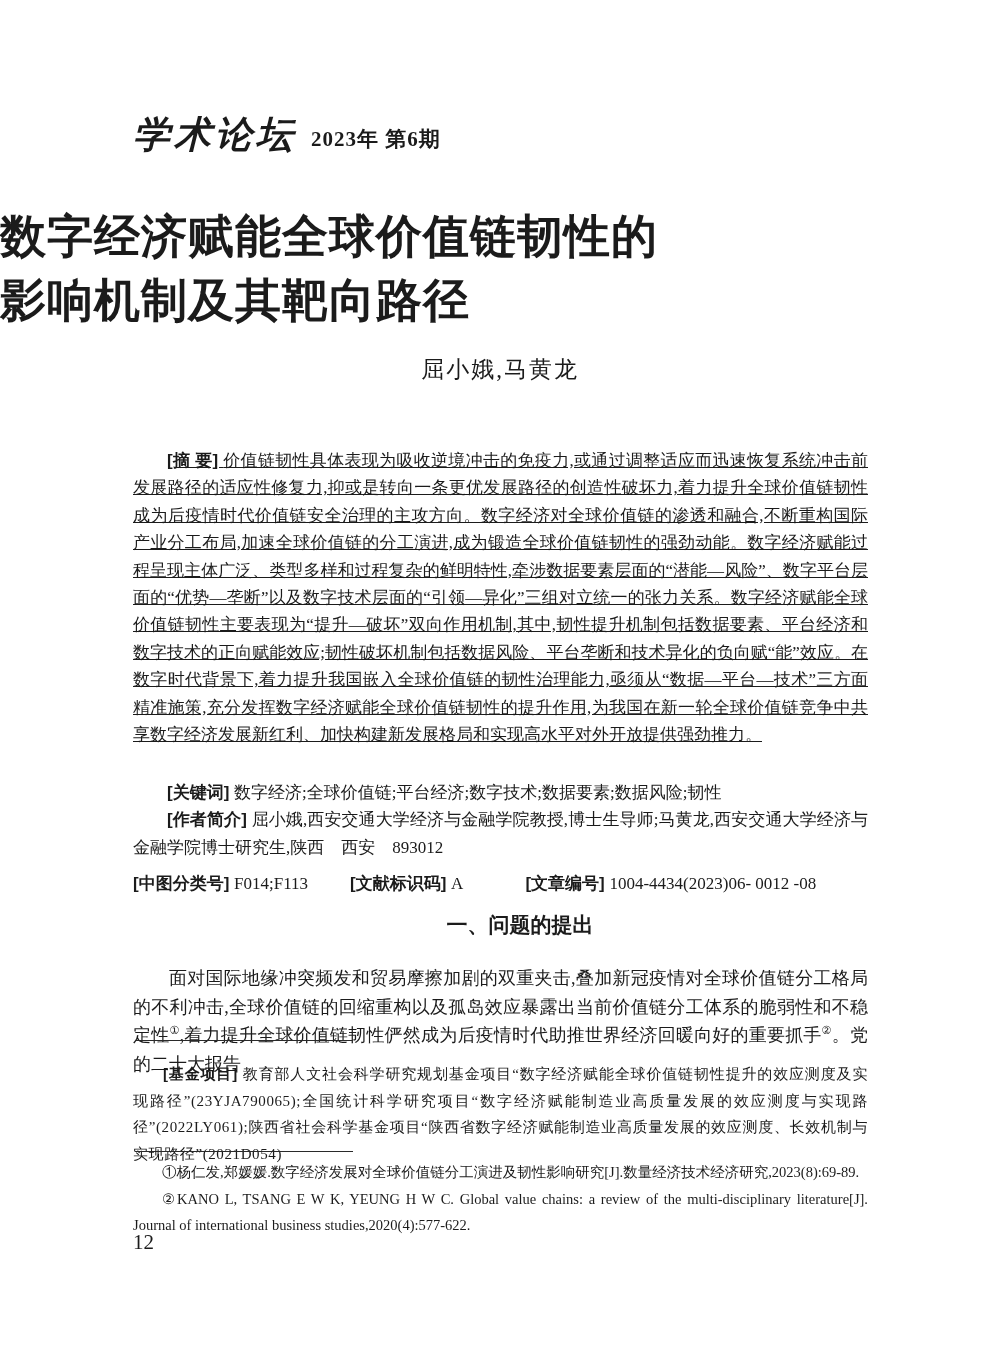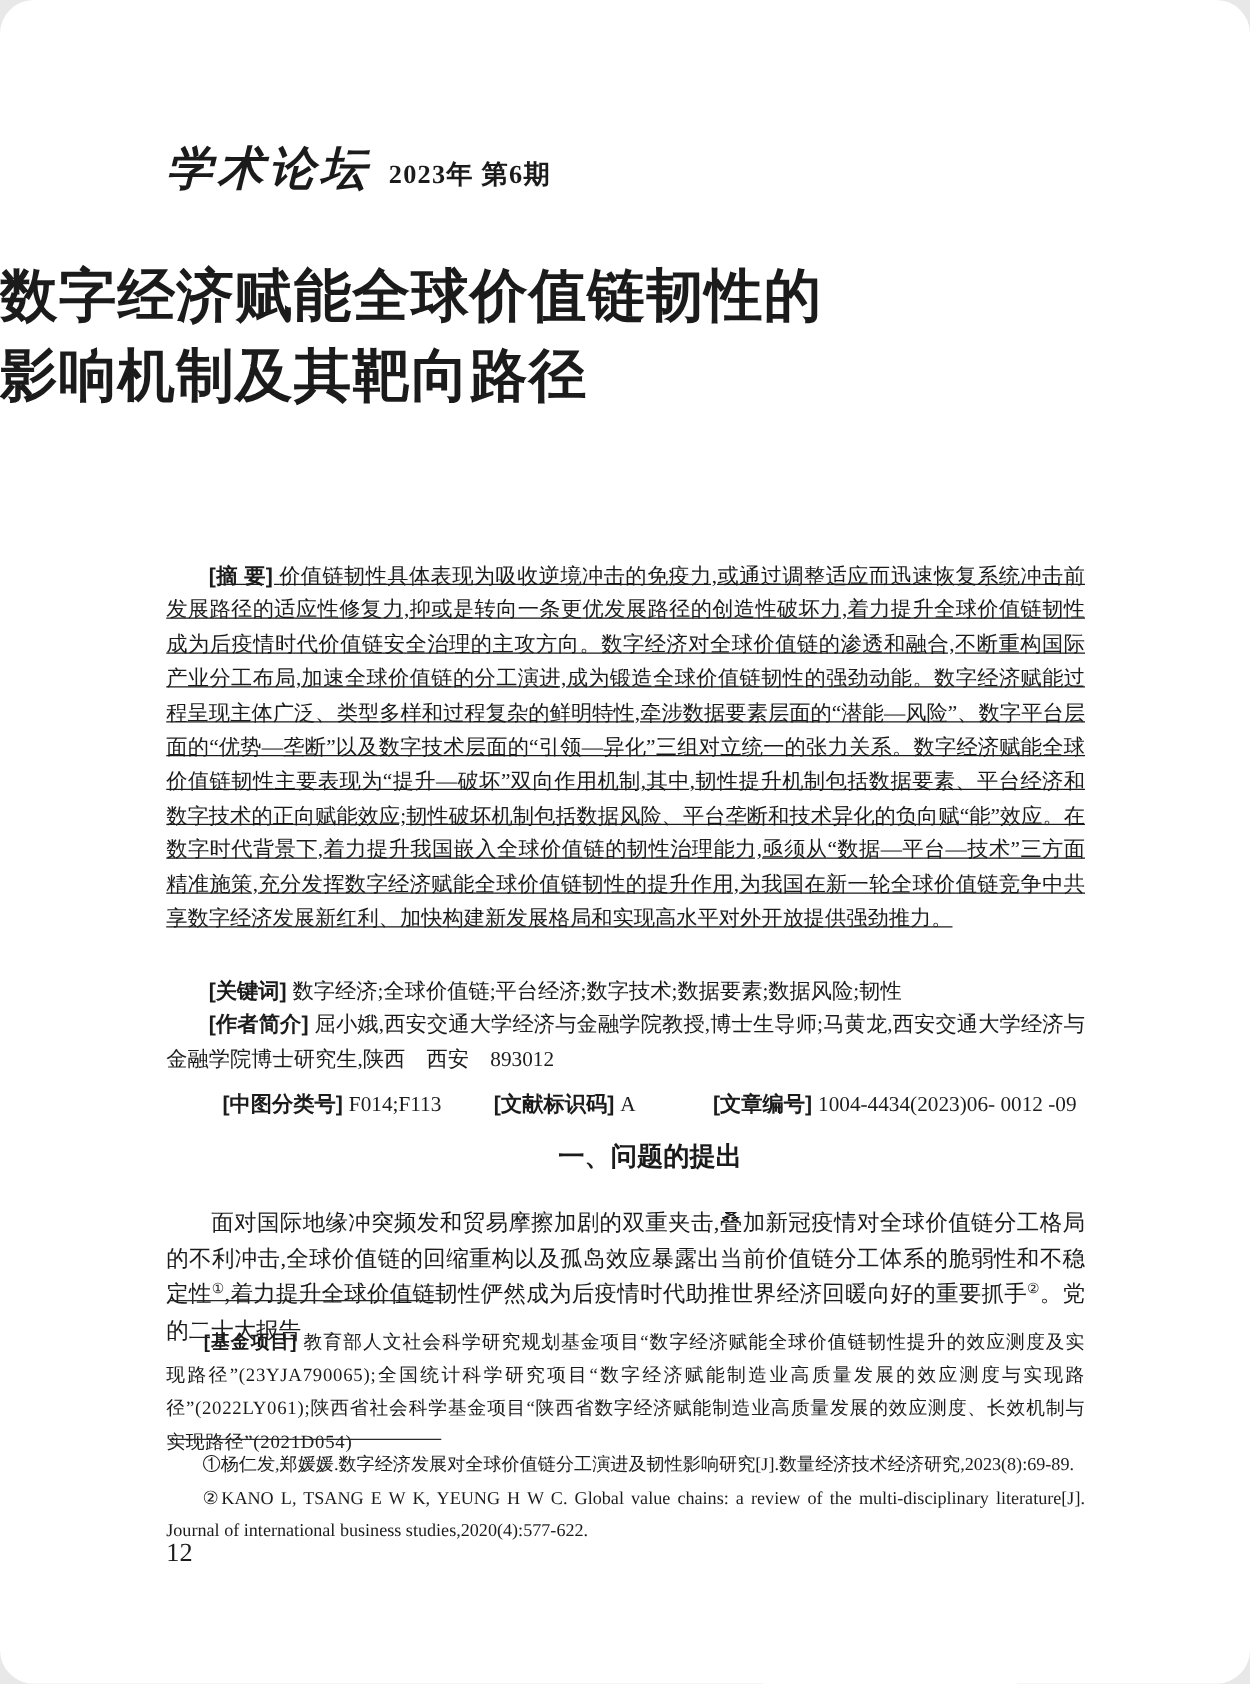--- a/index.html
+++ b/index.html
@@ -4,21 +4,20 @@
 <style>
   html,body { margin:0; padding:0; background:#e8e8e8; }
   .page {
     position:relative;
     width:1000px; height:1347px;
     margin:0 auto;
     background:#ffffff;
     font-family:"Liberation Serif","DejaVu Serif",serif;
     color:#1b1b1b;
     overflow:hidden;
-    border-radius:27px;
   }
   
   .masthead { position:absolute; left:133px; top:116px; display:flex; align-items:flex-end; gap:14px; }
   .logo { font-family:"DejaVu Serif",serif; font-size:37px; font-weight:700; font-style:italic; letter-spacing:4px; line-height:1; }
   .issue { font-size:21px; font-weight:700; line-height:1; padding-bottom:3px; letter-spacing:1px; }
 
   
   .title { position:absolute; left:0; top:204px; width:100%; text-align:left;
            font-family:"Liberation Sans","DejaVu Sans",sans-serif;
            font-weight:700; font-size:46px; line-height:64px; letter-spacing:1px; }
@@ -26,21 +25,21 @@
 
   
   .block { position:absolute; left:133px; width:735px; text-align:justify; }
   .lbl { font-family:"Liberation Sans","DejaVu Sans",sans-serif; font-weight:700; }
 
   .abstract { top:430px; font-size:17px; line-height:27.4px; text-indent:2em;text-decoration:underline; }
   .keywords { top:762px; font-size:17px; line-height:27px; text-indent:2em; }
   .bio      { top:789px; font-size:17px; line-height:28px; text-indent:2em; }
 
   .classif { top:853px; font-size:17px; line-height:27px; }
-  .classif .seg1 { margin-right:42px;margin-left:45px; }
+  .classif .seg1 { margin-right:42px; }
   .classif .seg2 { margin-right:62px; }
 
   .sec-heading { position:absolute; left:0; top:911px; width:100%; text-align:center;
                  font-family:"Liberation Sans","DejaVu Sans",sans-serif;
                  font-weight:700; font-size:21px;padding-left:20px; }
 
   .bodytext { top:946px; font-size:18px; line-height:28.5px; text-indent:2em; }
   .bodytext sup { font-size:0.62em; vertical-align:super; line-height:0; }
 
   .rule { position:absolute; left:135px; width:218px; border:none; border-top:1.6px solid #2a2a2a; margin:0; }
@@ -62,28 +61,29 @@
   <div class="masthead">
     <span class="logo">学术论坛</span>
     <span class="issue">2023年 第6期</span>
   </div>
 
   <div class="title">
     <div>数字经济赋能全球价值链韧性的</div>
     <div>影响机制及其靶向路径</div>
   </div>
 
+  <div class="authors">屈小娥,马黄龙</div>
 
   <p class="block abstract"><span class="lbl">[摘  要] </span><span>价值链韧性具体表现为吸收逆境冲击的免疫力,或通过调整适应而迅速恢复系统冲击前发展路径的适应性修复力,抑或是转向一条更优发展路径的创造性破坏力,着力提升全球价值链韧性成为后疫情时代价值链安全治理的主攻方向。数字经济对全球价值链的渗透和融合,不断重构国际产业分工布局,加速全球价值链的分工演进,成为锻造全球价值链韧性的强劲动能。数字经济赋能过程呈现主体广泛、类型多样和过程复杂的鲜明特性,牵涉数据要素层面的“潜能—风险”、数字平台层面的“优势—垄断”以及数字技术层面的“引领—异化”三组对立统一的张力关系。数字经济赋能全球价值链韧性主要表现为“提升—破坏”双向作用机制,其中,韧性提升机制包括数据要素、平台经济和数字技术的正向赋能效应;韧性破坏机制包括数据风险、平台垄断和技术异化的负向赋“能”效应。在数字时代背景下,着力提升我国嵌入全球价值链的韧性治理能力,亟须从“数据—平台—技术”三方面精准施策,充分发挥数字经济赋能全球价值链韧性的提升作用,为我国在新一轮全球价值链竞争中共享数字经济发展新红利、加快构建新发展格局和实现高水平对外开放提供强劲推力。</span></p>
 
   <p class="block keywords"><span class="lbl">[关键词] </span><span>数字经济;全球价值链;平台经济;数字技术;数据要素;数据风险;韧性</span></p>
 
   <p class="block bio"><span class="lbl">[作者简介] </span><span>屈小娥,西安交通大学经济与金融学院教授,博士生导师;马黄龙,西安交通大学经济与金融学院博士研究生,陕西　西安　893012</span></p>
 
-  <p class="block classif"><span class="seg1"><span class="lbl">[中图分类号] </span><span>F014;F113</span></span><span class="seg2"><span class="lbl">[文献标识码] </span><span>A</span></span><span><span class="lbl">[文章编号] </span><span>1004-4434(2023)06- 0012 -09</span></span></p>
+  <p class="block classif"><span class="seg1"><span class="lbl">[中图分类号] </span><span>F014;F113</span></span><span class="seg2"><span class="lbl">[文献标识码] </span><span>A</span></span><span><span class="lbl">[文章编号] </span><span>1004-4434(2023)06- 0012 -08</span></span></p>
 
   <div class="sec-heading">一、问题的提出</div>
 
   <p class="block bodytext"><span>面对国际地缘冲突频发和贸易摩擦加剧的双重夹击,叠加新冠疫情对全球价值链分工格局的不利冲击,全球价值链的回缩重构以及孤岛效应暴露出当前价值链分工体系的脆弱性和不稳定性</span><sup>①</sup><span>,着力提升全球价值链韧性俨然成为后疫情时代助推世界经济回暖向好的重要抓手</span><sup>②</sup><span>。党的二十大报告</span></p>
 
   <hr class="rule rule1">
 
   <p class="block fund"><span class="lbl">[基金项目] </span><span>教育部人文社会科学研究规划基金项目“数字经济赋能全球价值链韧性提升的效应测度及实现路径”(23YJA790065);全国统计科学研究项目“数字经济赋能制造业高质量发展的效应测度与实现路径”(2022LY061);陕西省社会科学基金项目“陕西省数字经济赋能制造业高质量发展的效应测度、长效机制与实现路径”(2021D054)</span></p>
 
   <hr class="rule rule2">

